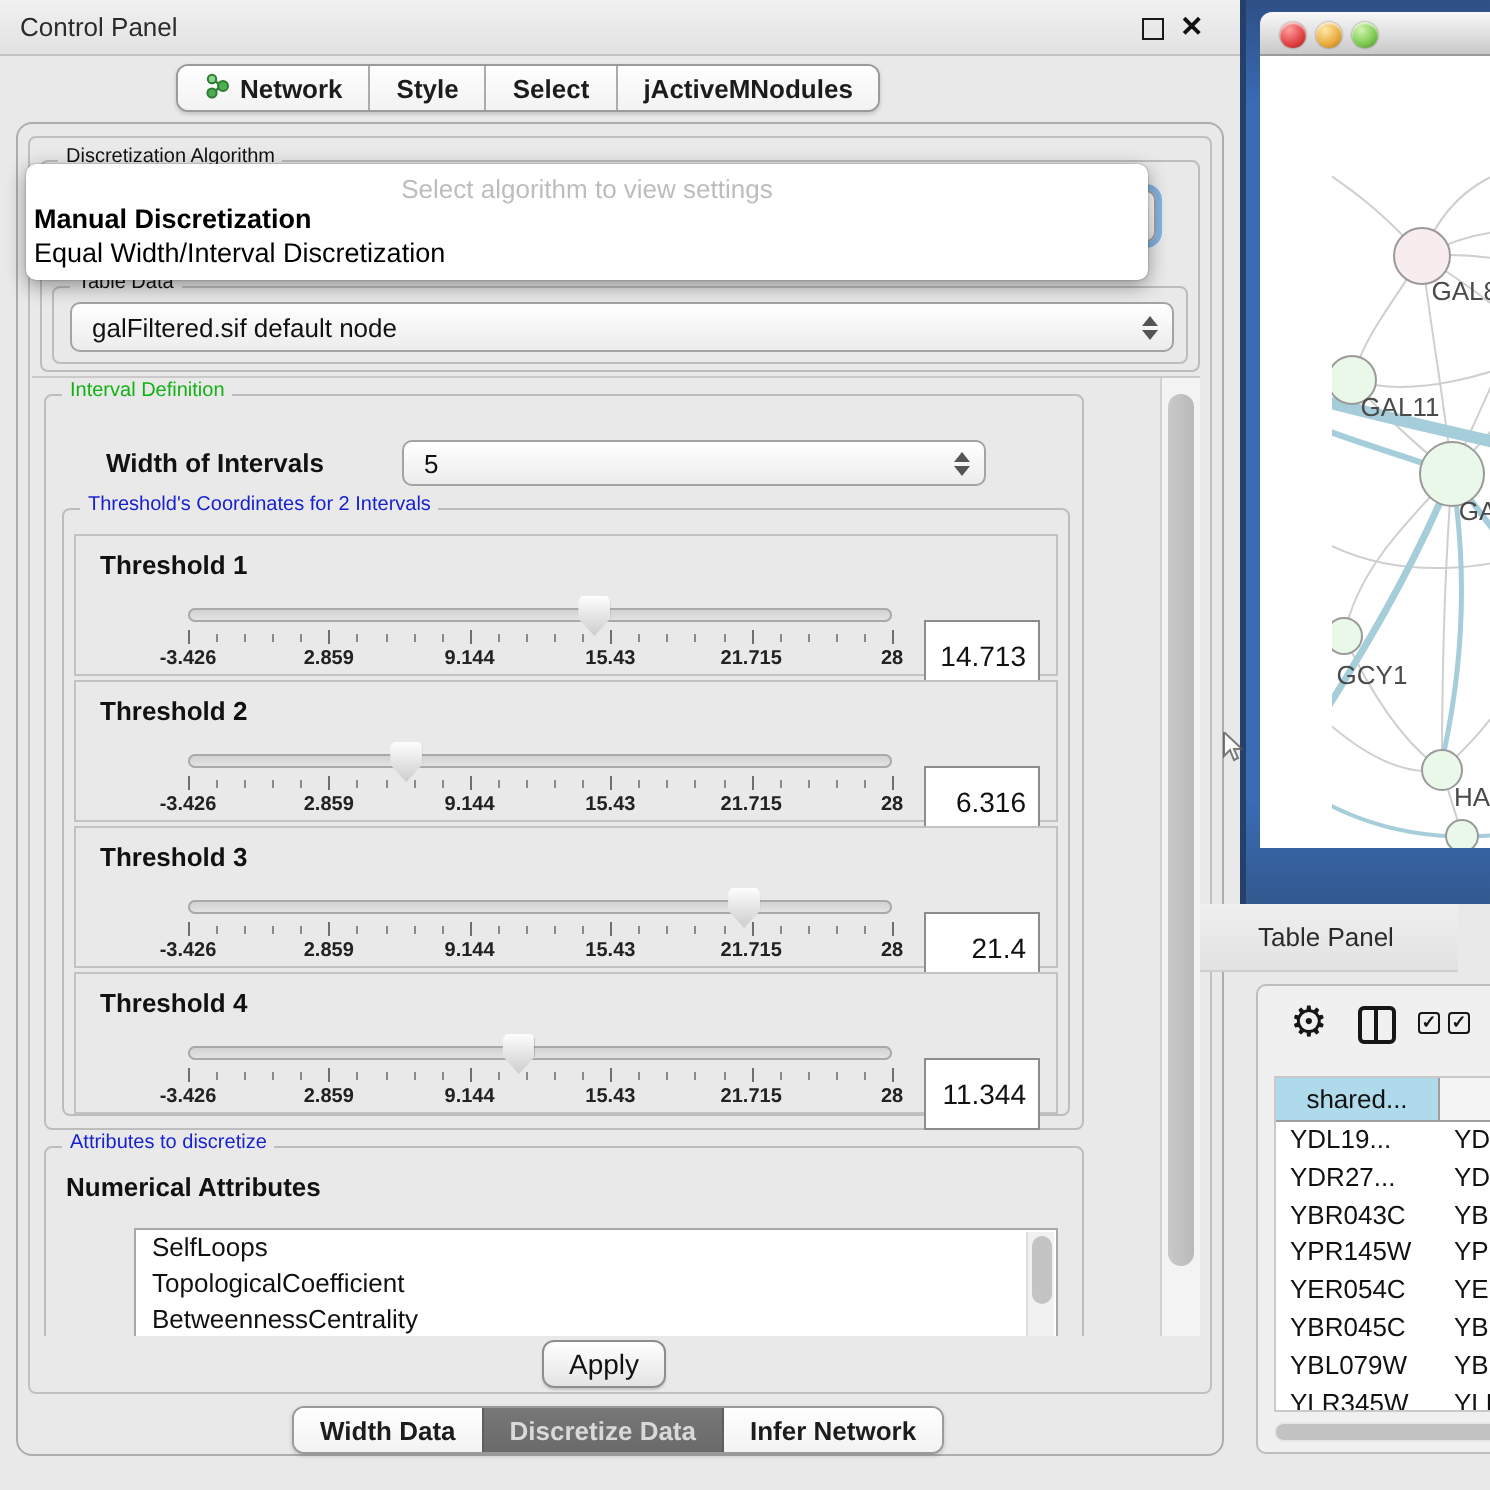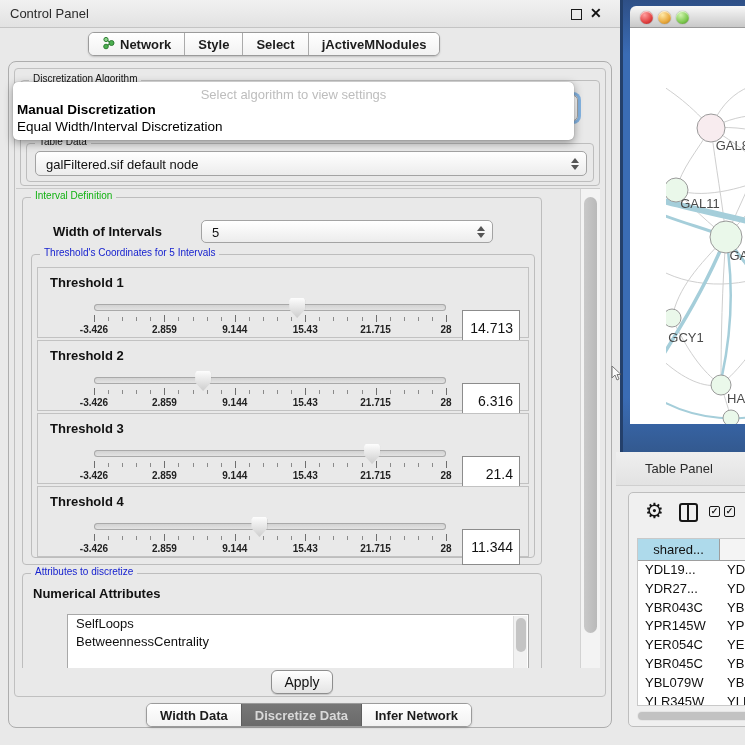--- a/index.html
+++ b/index.html
@@ -96,21 +96,21 @@
   #net-window:before { content:""; position:absolute; left:0; top:0; width:3px; height:100%; background:#24406B; }
   #net-titlebar { position:absolute; left:10px; top:6px; width:123px; height:22px;
     background:linear-gradient(#F8F8F8,#C9C9C9); border-top-left-radius:6px; border-bottom:1px solid #9A9A9A; }
   .light { position:absolute; top:4.5px; width:13px; height:13px; border-radius:50%; box-shadow:inset 0 1px 1px rgba(255,255,255,.7), 0 0 1px rgba(0,0,0,.6); }
   #light-red { left:10px; background:radial-gradient(circle at 35% 30%, #FF9E9E, #E04040 60%, #9E1F1F); }
   #light-yellow { left:28px; background:radial-gradient(circle at 35% 30%, #FFE9A8, #E8A83C 60%, #A8731B); }
   #light-green { left:46px; background:radial-gradient(circle at 35% 30%, #D2F5B0, #7CC84E 60%, #46821F); }
   #net-canvas { position:absolute; left:10px; top:28px; width:115px; height:396px; background:#FFFFFF; overflow:hidden;padding-left:36px; }
 
   
-  #tp-titlebar { position:absolute; left:616px; top:452px; width:129px; height:34px;
+  #tp-titlebar { position:absolute; left:600px; top:452px; width:129px; height:34px;
     background:linear-gradient(#EFEFEF,#E2E2E2); border-bottom:1px solid #CFCFCF; }
   #tp-title { position:absolute; left:29px; top:9px; font-size:13px; color:#2B2B2B; }
   #table-panel { position:absolute; left:628px; top:492px; width:126px; height:235px;
     border:1px solid #BEBEBE; border-radius:5px; background:#F0F0F0; }
   #tp-toolbar { position:absolute; left:0; top:0; width:100%; height:40px; }
   #gear-ic { position:absolute; left:16px; top:6px; font-size:21px; color:#161616; }
   #cols-ic { position:absolute; left:50px; top:10px; width:19px; height:19px; border:2.2px solid #161616; border-radius:3px; }
   #cols-ic:before { content:""; position:absolute; left:6px; top:0; width:2.2px; height:100%; background:#161616; }
   .chk-ic { position:absolute; top:13px; width:11px; height:11px; border:1.6px solid #161616; border-radius:2px;
     font-size:9px; line-height:9px; text-align:center; color:#161616; font-weight:bold; }
@@ -190,21 +190,21 @@
       <span class="lbl b" style="left:30px; top:26px;">Width of Intervals</span>
       <div class="combo" style="left:178px; top:22px; width:292px; height:23px;">
         <span class="cval">5</span>
         <span class="stepper">
             <span class="up"></span>
             <span class="dn"></span>
           </span>
       </div>
 
       <div class="groupbox" style="left:8px; top:56px; width:504px; height:304px;">
-        <span class="grouptitle blue">Threshold's Coordinates for 5 Intervals</span>
+        <span class="grouptitle blue">Threshold's Coordinates for 2 Intervals</span>
         <div id="thresholds" style="position:absolute; left:5px; top:10px;">
             <div class="th-box">
               <div class="th-title">Threshold 1</div>
               <div class="slider">
                 <div class="track"></div>
                 <div class="ticks">
                   <div class="tick major" style="left: 0%;"></div>
                   <div class="tick" style="left: 4%;"></div>
                   <div class="tick" style="left: 8%;"></div>
                   <div class="tick" style="left: 12%;"></div>
@@ -378,20 +378,21 @@
           </div>
       </div>
     </div>
 
     <div class="groupbox" style="left:6px; top:384px; width:520px; height:110px;">
       <span class="grouptitle blue">Attributes to discretize</span>
       <span class="lbl b" style="left:10px; top:12px;">Numerical Attributes</span>
       <div id="attr-list">
 
       <div class="attr-item">SelfLoops</div>
+          <div class="attr-item">TopologicalCoefficient</div>
           <div class="attr-item">BetweennessCentrality</div>
           <div id="attr-scroll">
             <div id="attr-thumb"></div>
           </div>
         </div>
     </div>
   </div>
   <div class="vscroll" style="left:580px; top:189px; width:20px; height:479px;">
     <div class="vthumb" style="top:8px; height:436px;"></div>
   </div>

